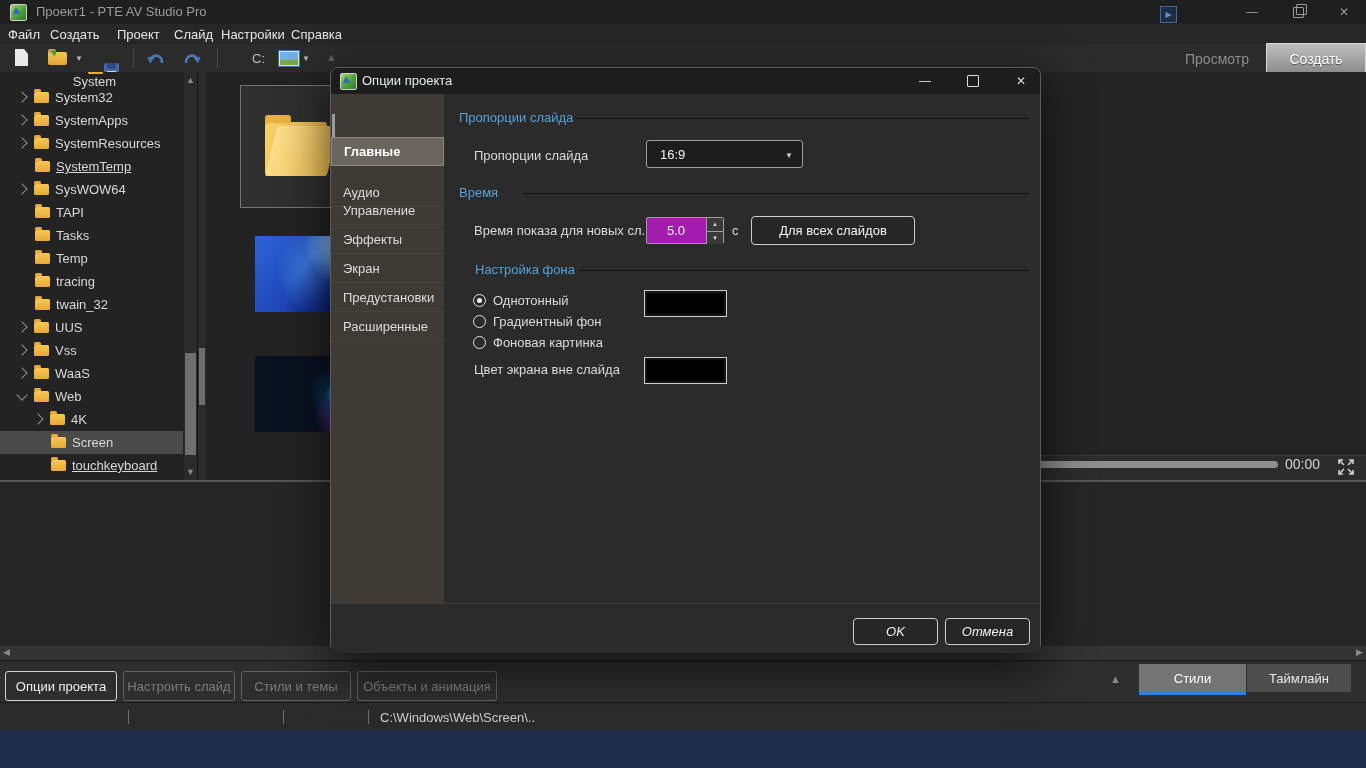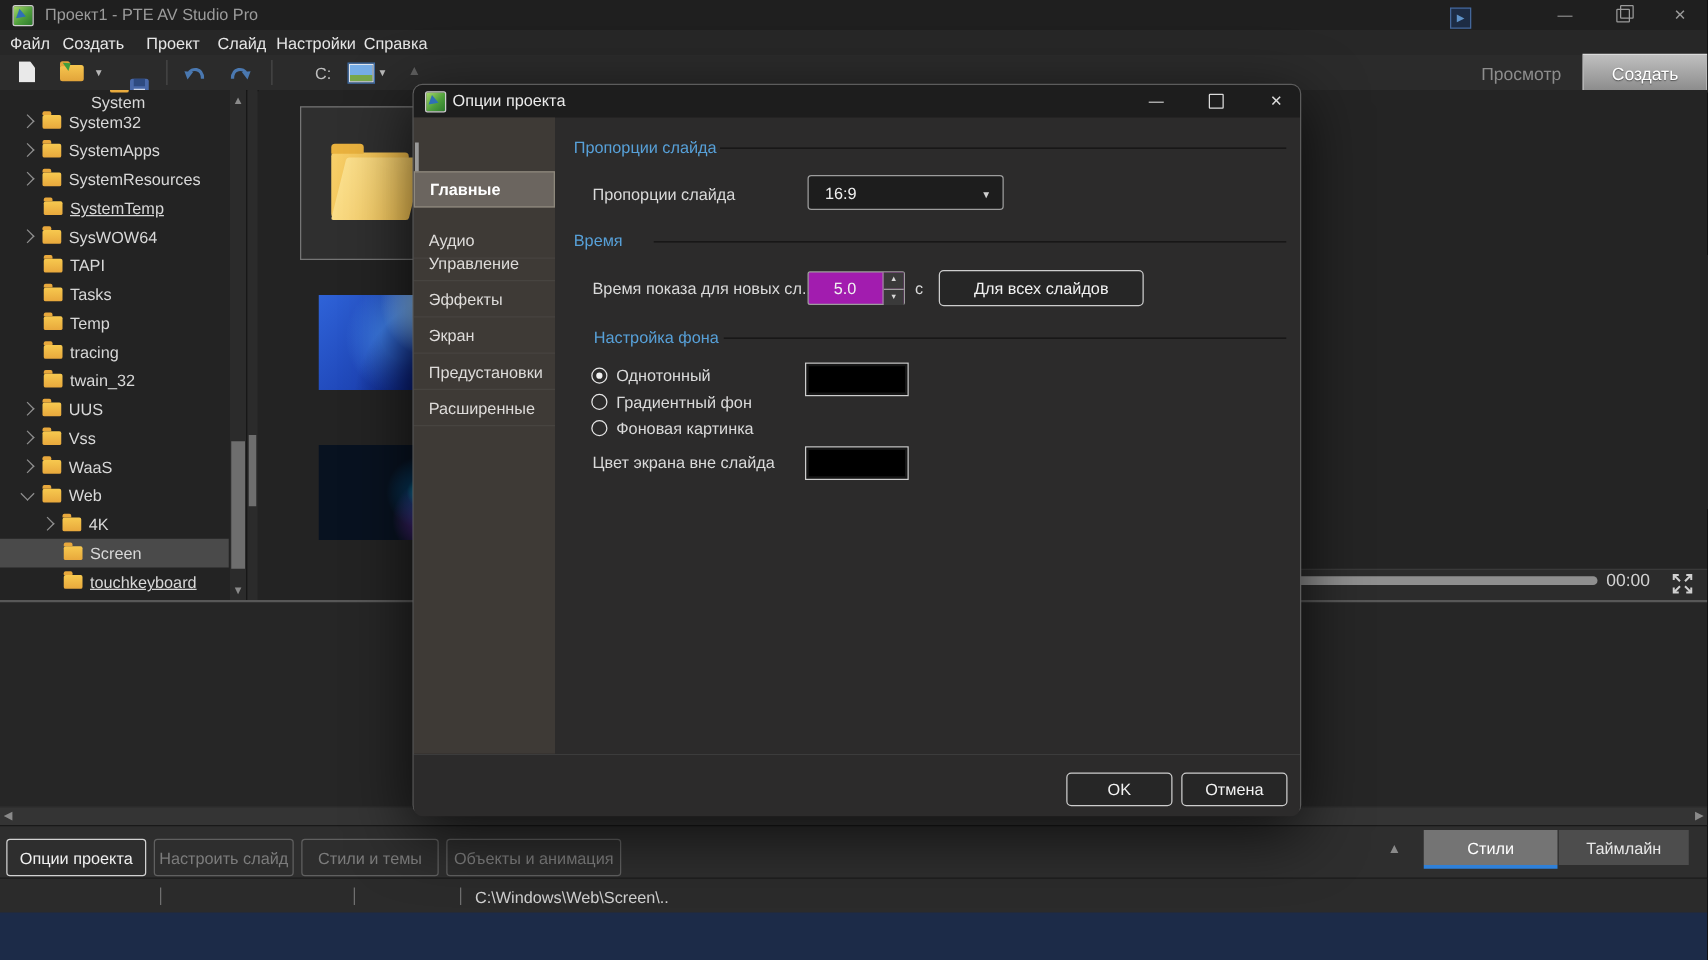--- a/index.html
+++ b/index.html
@@ -111,21 +111,21 @@
   .spin{left:315px;top:149px;width:78px;height:27px;background:#a21caf;border:1px solid #9d9d9d;border-radius:2px;box-sizing:border-box;color:#f0f0f0;}
   .spin .val{position:absolute;left:0;top:5px;width:58px;text-align:center;}
   .spin .btns{position:absolute;right:0;top:0;width:16px;height:100%;border-left:1px solid #9d9d9d;}
   .spin .btns div{position:absolute;left:0;width:100%;height:50%;background:#3a3a3a;color:#d8d8d8;font-size:6px;display:flex;align-items:center;justify-content:center;}
   .spin .btns .dn{top:50%;border-top:1px solid #9d9d9d;}
   .dlg-push{position:absolute;background:#262626;border:1px solid #cdcdcd;border-radius:4px;box-sizing:border-box;display:flex;align-items:center;justify-content:center;color:#f2f2f2;}
   .radio{position:absolute;width:13px;height:13px;border:1.5px solid #e6e6e6;border-radius:50%;box-sizing:border-box;background:#2c2b2b;}
   .radio.on::after{content:"";position:absolute;left:2.5px;top:2.5px;width:5px;height:5px;border-radius:50%;background:#f0f0f0;}
   .swatch{position:absolute;width:81px;height:25px;border:1px solid #cdcdcd;background:#000;box-shadow:inset 0 0 0 2px #161616;}
   .dlg-footer{left:0;top:535px;width:709px;height:49px;border-top:1px solid #3c3c3c;border-radius:0 0 7px 7px;background:#2c2b2b;}
-  .dlg-footer .dlg-push{top:14px;width:85px;height:27px;}
+  .dlg-footer .dlg-push{top:14px;width:85px;height:27px;font-style:italic;}
 </style>
 </head>
 <body>
 
 <div id="screen">
 
   <div class="abs titlebar">
     <div class="abs app-icon" style="left:10px;top:4px;"></div>
     <div class="abs title">Проект1 - PTE AV Studio Pro</div>
     <div class="abs winbtn" style="left:1232px;">

